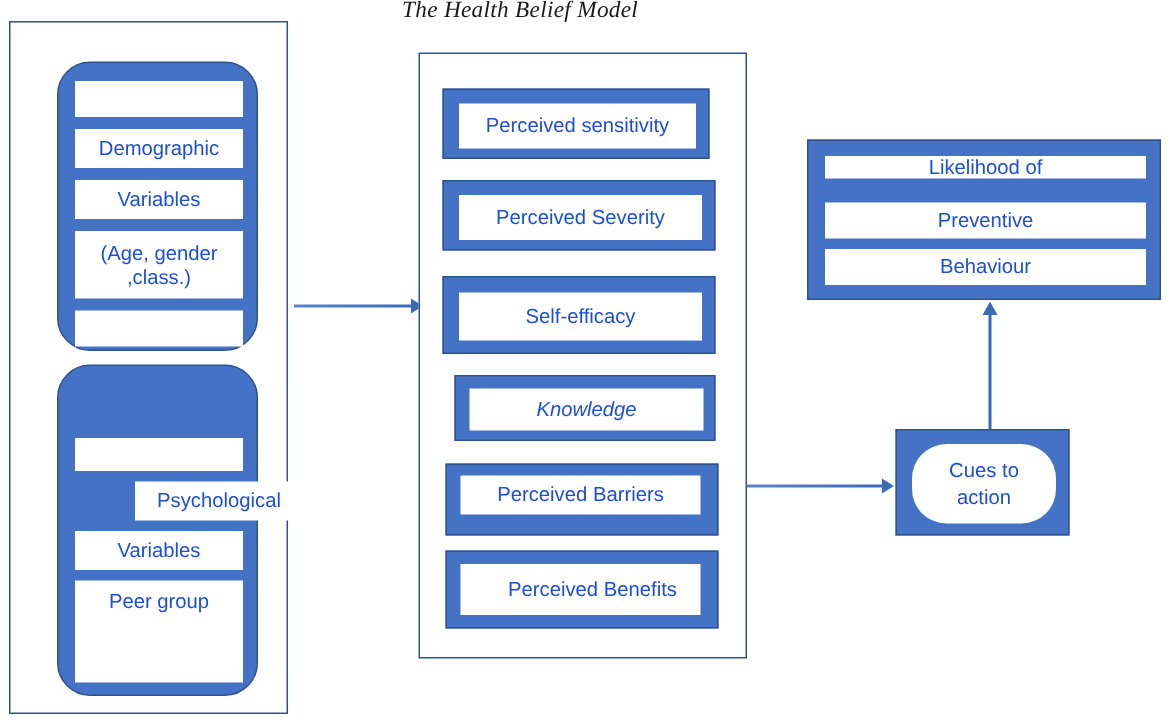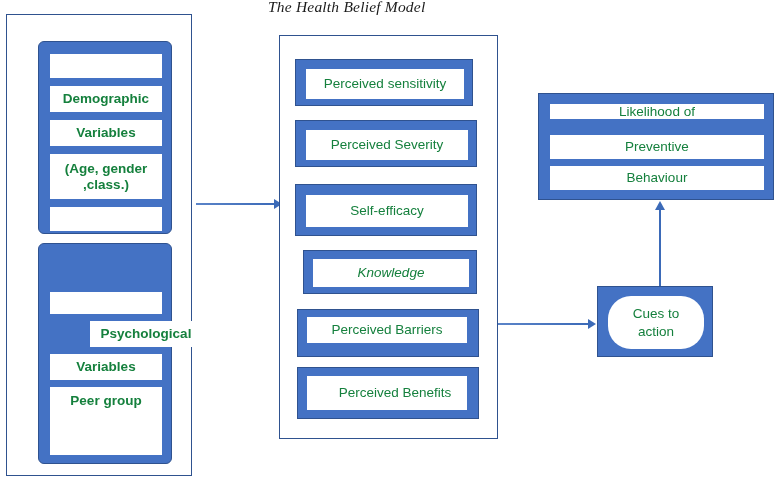--- a/index.html
+++ b/index.html
@@ -41,39 +41,38 @@
     box-sizing: border-box;
   }
 
   
   .blue-panel {
     position: absolute;
     background: #4472c4;
     box-sizing: border-box;
   }
   .blue-panel.rounded {
-    border-radius: 6px;
-    font-weight: bold;
+    border-radius: 22px;
   }
   .blue-panel.bordered {
     border: 1px solid #2f528f;
   }
 
   
   .white-bar {
     position: absolute;
     background: #ffffff;
     box-sizing: border-box;
     display: flex;
     align-items: center;
     justify-content: center;
     text-align: center;
     font-size: 13.5px;
     line-height: 1.12;
-    color: #15803d;
+    color: #1d4ed8;
     white-space: pre-line;
   }
 
   
   .h-line {
     position: absolute;
     height: 1.6px;
     background: linear-gradient(to right, #5b84c8, #3b6ab8);
   }
   .v-line {

